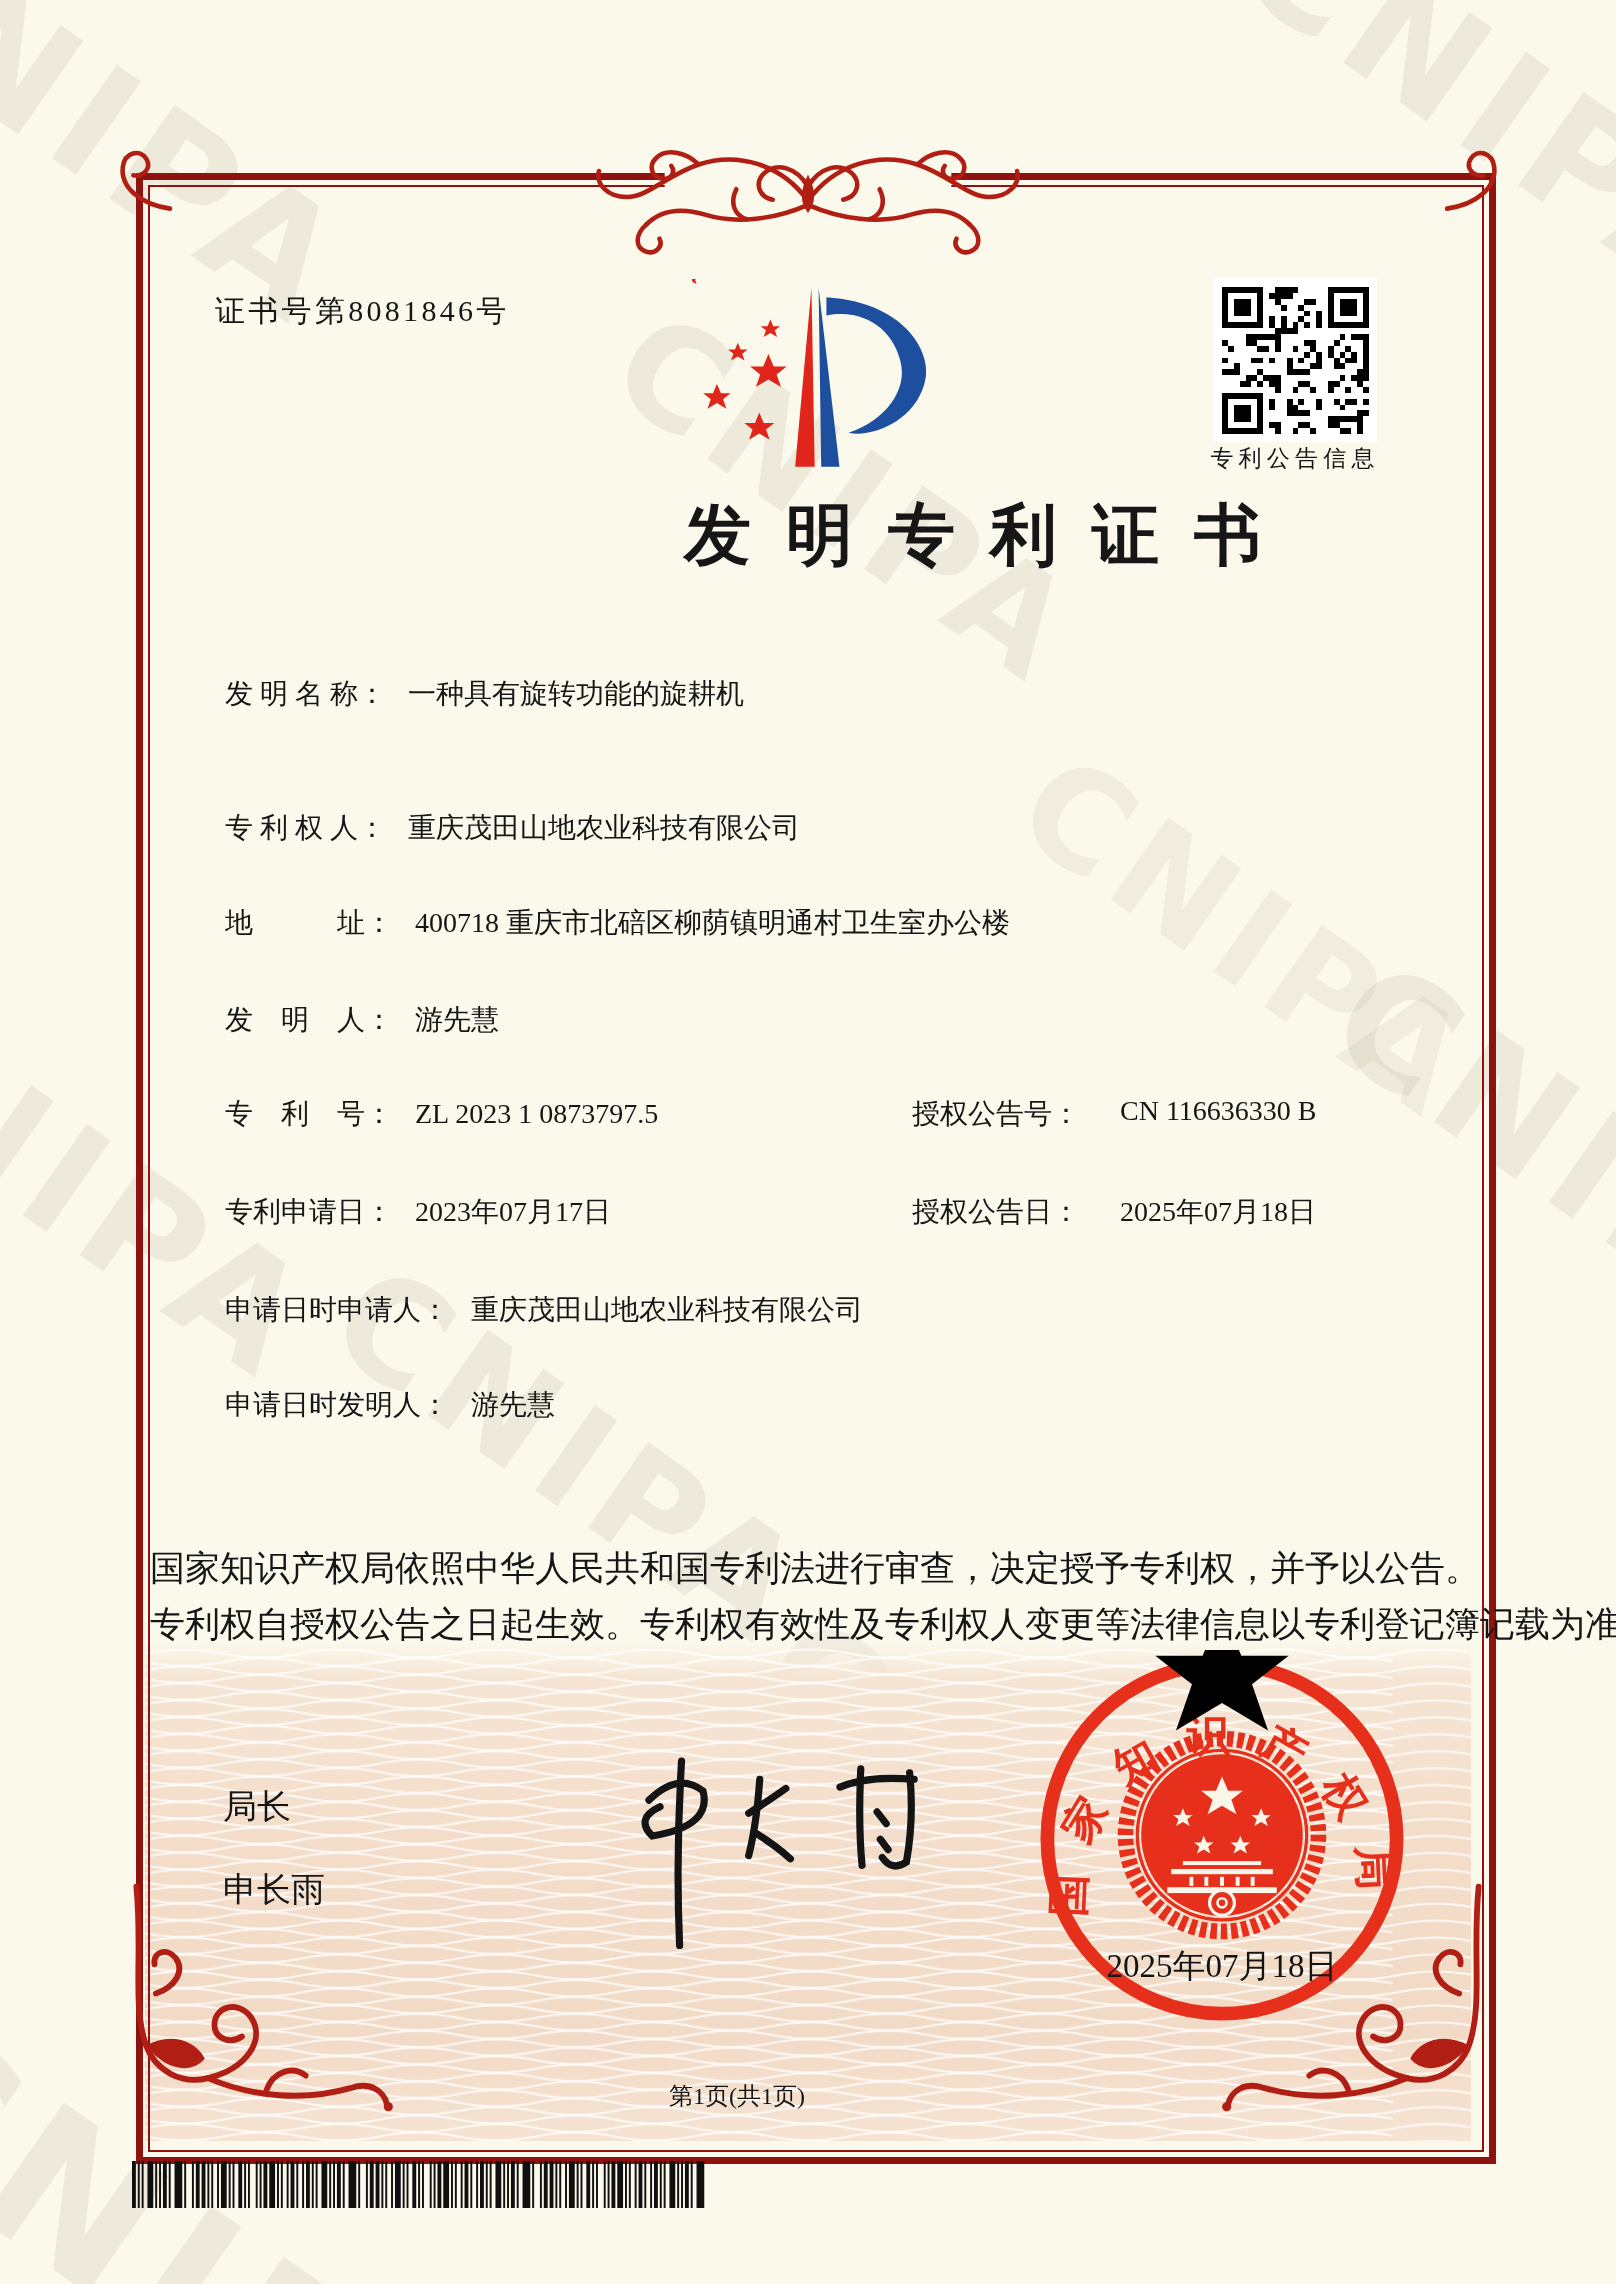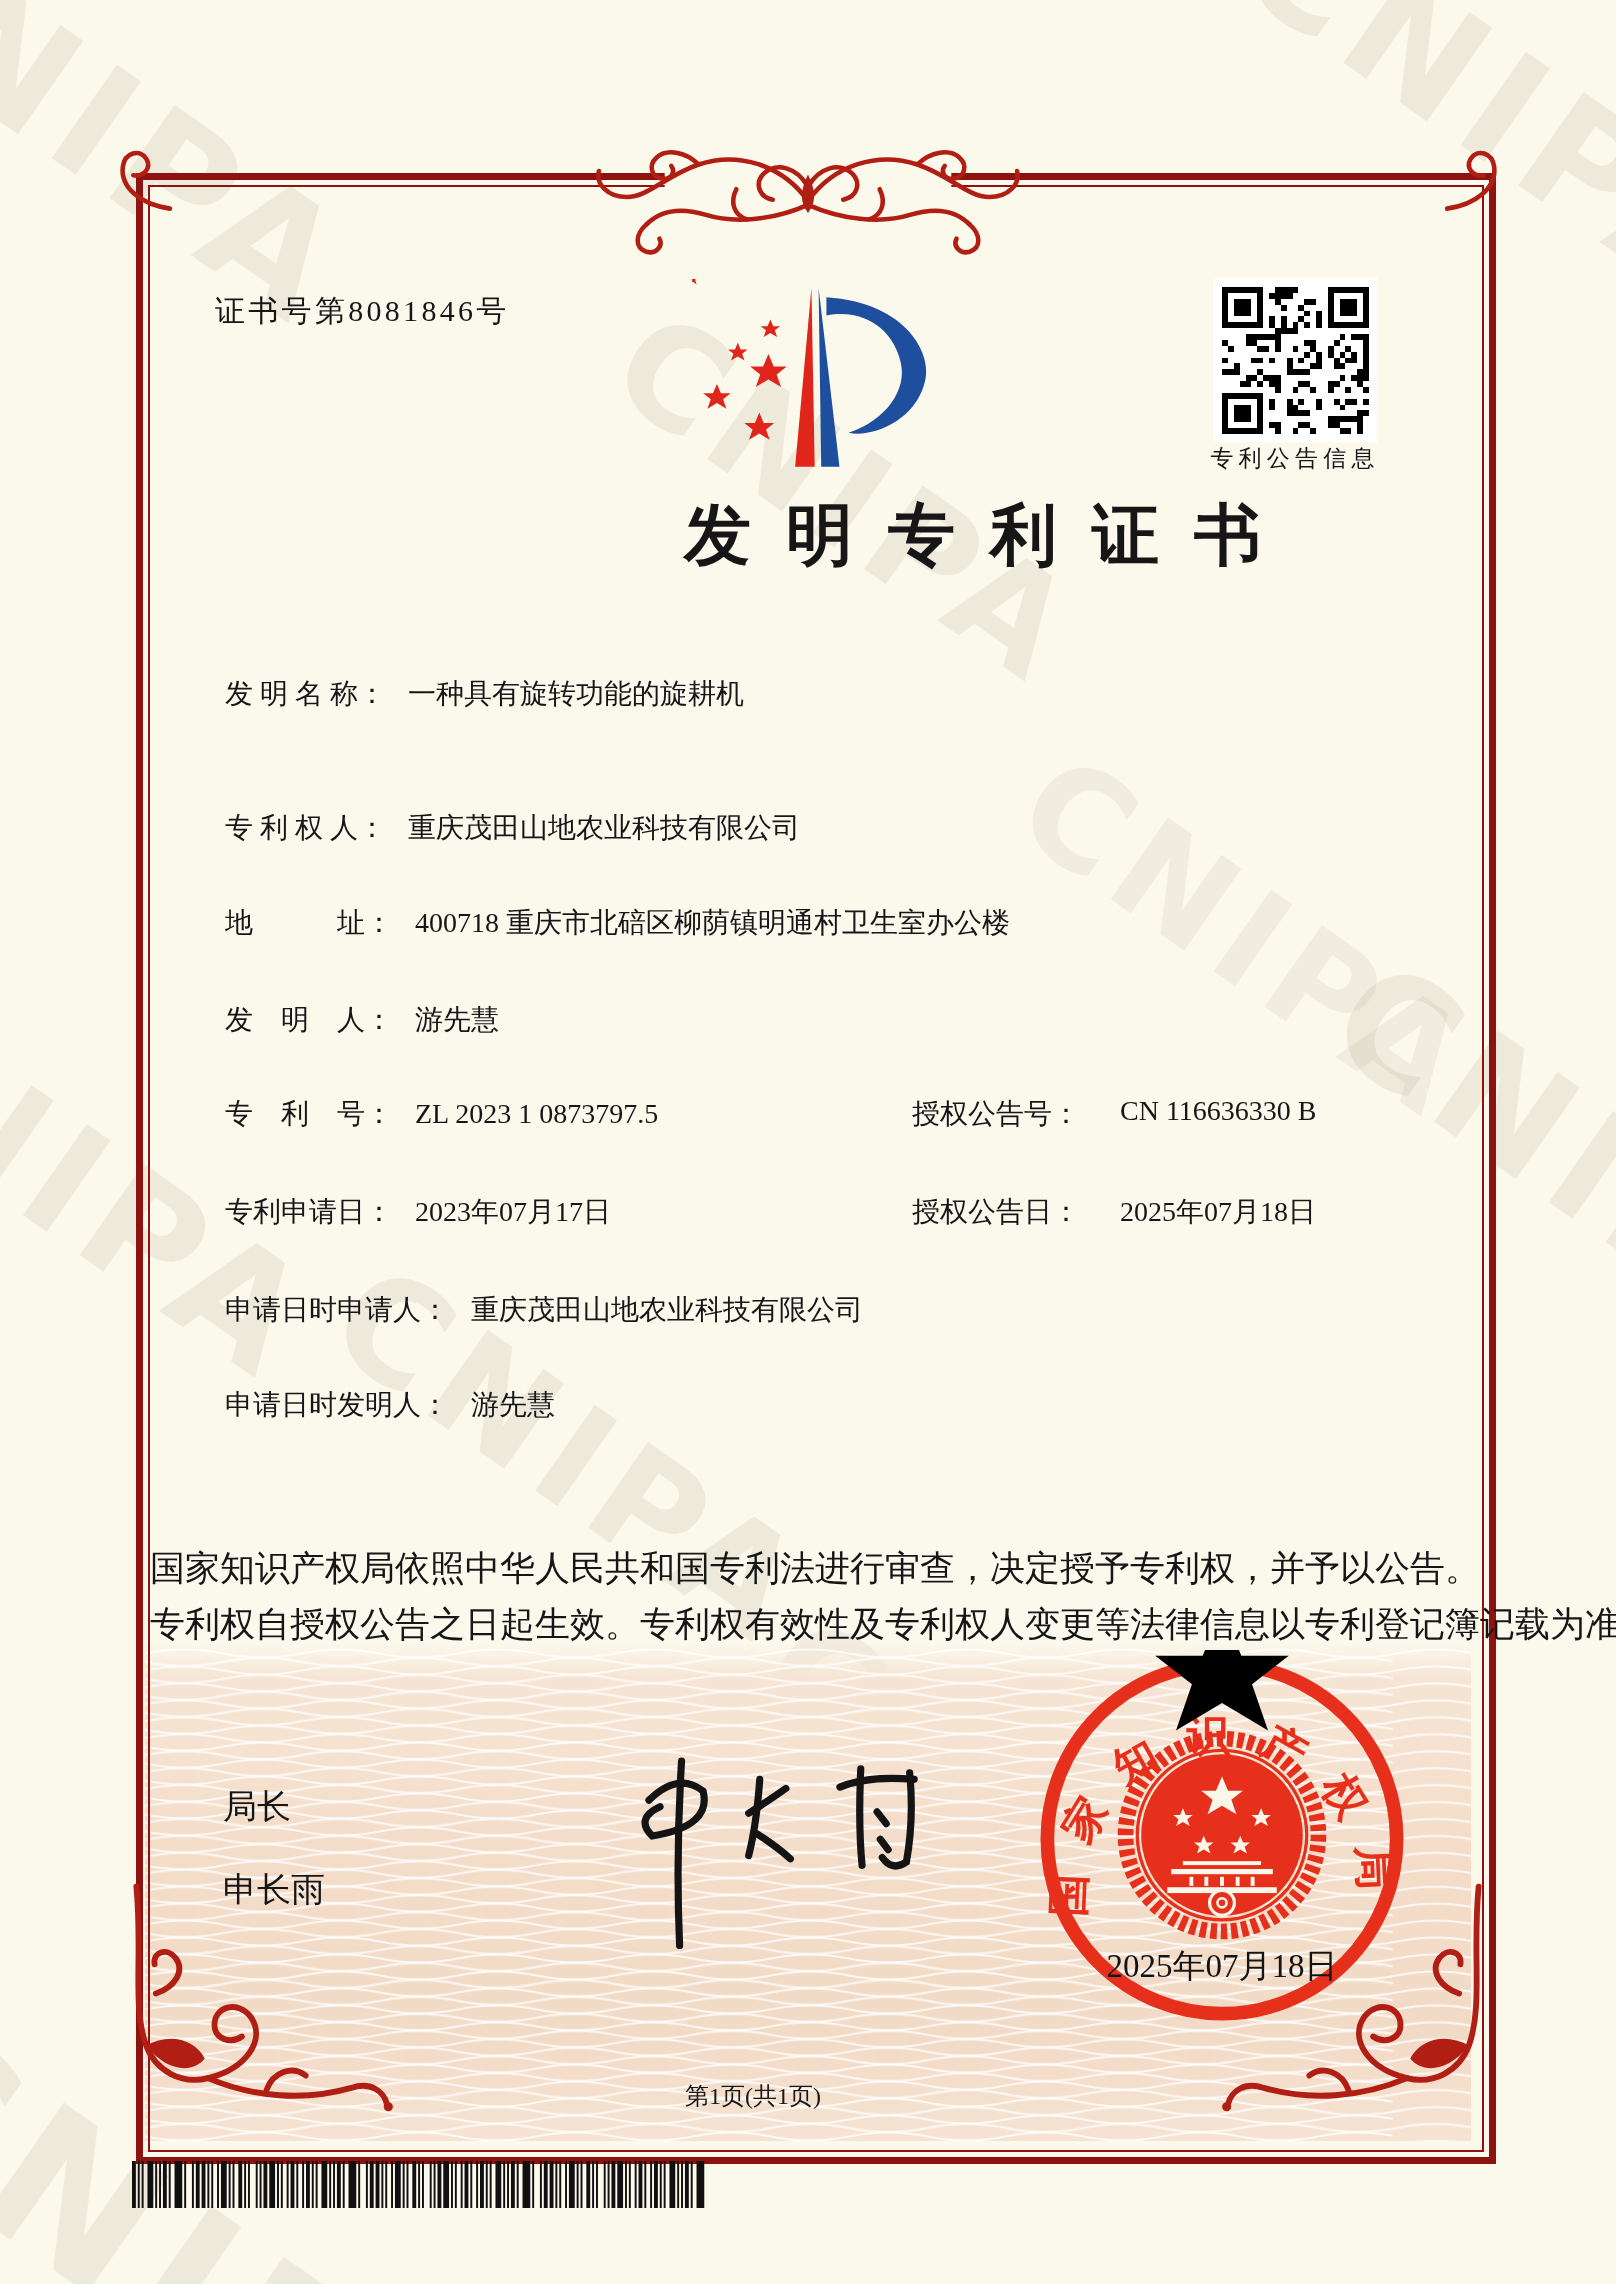--- a/index.html
+++ b/index.html
@@ -59,21 +59,21 @@
   .dir-t{top:1784px;} .dir-n{top:1867px;}
   .sig{position:absolute;left:561px;top:1727px;z-index:5;}
 
   
   .seal{position:absolute;left:1033px;top:1650px;z-index:5;}
   .seal-date{position:absolute;left:1033px;top:1944px;width:378px;text-align:center;
              font-size:33px;color:#141414;z-index:6;}
 
   
   .footer{position:absolute;left:150px;width:1174px;top:2080px;text-align:center;
-          font-size:24px;z-index:4;padding-left:16px;}
+          font-size:24px;z-index:4;}
   .barcode{position:absolute;left:132px;top:2161px;z-index:4;}
 </style>
 </head>
 <body>
 
 <div class="page">
 
   <div class="wm wm1">CNIPA</div>
   <div class="wm wm2">CNIPA</div>
   <div class="wm wm3">CNIPA</div>

